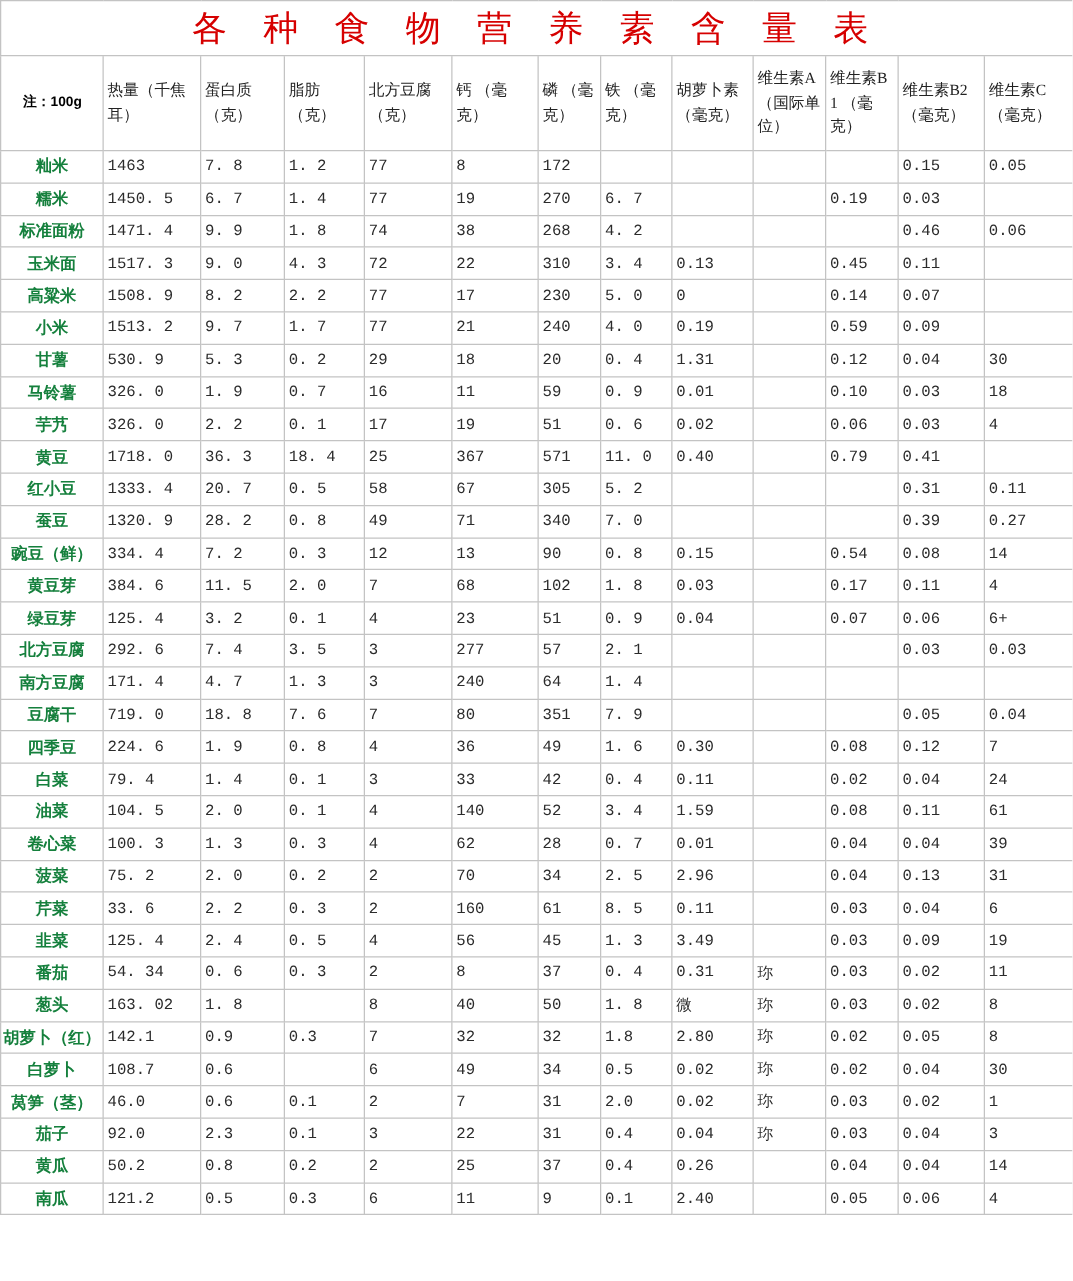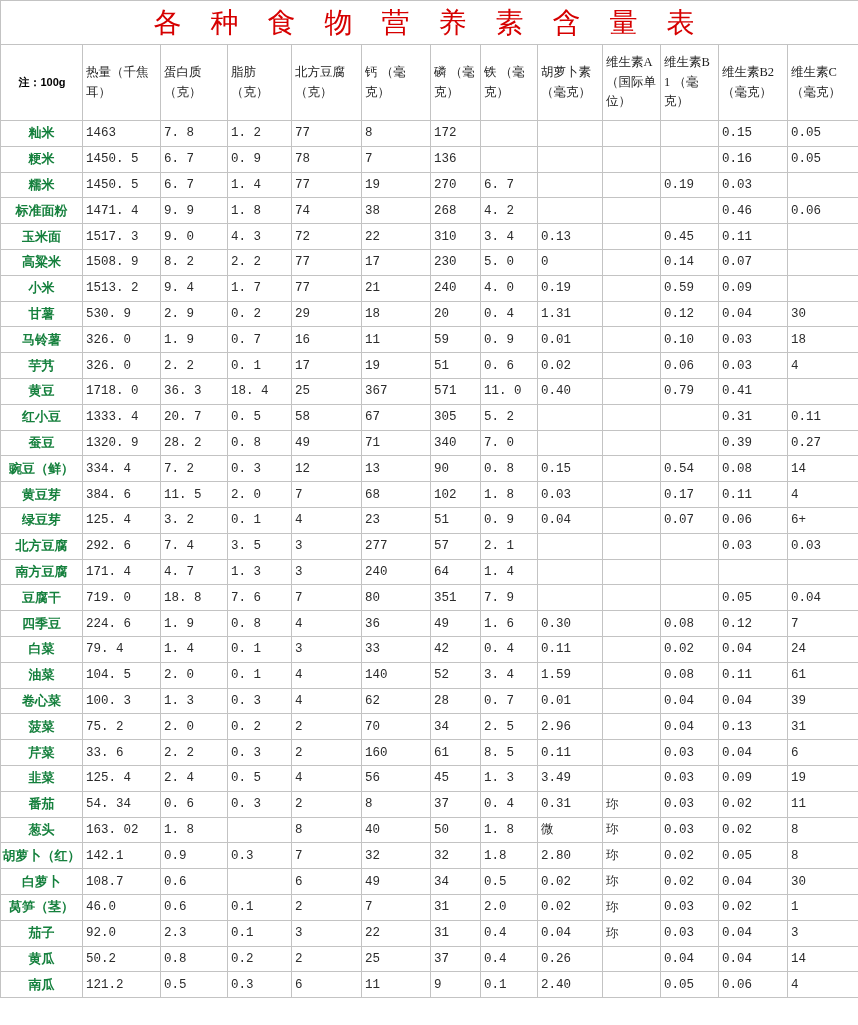--- a/index.html
+++ b/index.html
@@ -132,35 +132,20 @@
           <td class="value-cell">8</td>
           <td class="value-cell">172</td>
           <td class="value-cell"></td>
           <td class="value-cell"></td>
           <td class="value-cell"></td>
           <td class="value-cell"></td>
           <td class="value-cell">0.15</td>
           <td class="value-cell">0.05</td>
         </tr>
         <tr class="data-row">
-          <td class="row-label">粳米</td>
-          <td class="value-cell">1450. 5</td>
-          <td class="value-cell">6. 7</td>
-          <td class="value-cell">0. 9</td>
-          <td class="value-cell">78</td>
-          <td class="value-cell">7</td>
-          <td class="value-cell">136</td>
-          <td class="value-cell"></td>
-          <td class="value-cell"></td>
-          <td class="value-cell"></td>
-          <td class="value-cell"></td>
-          <td class="value-cell">0.16</td>
-          <td class="value-cell">0.05</td>
-        </tr>
-        <tr class="data-row">
           <td class="row-label">糯米</td>
           <td class="value-cell">1450. 5</td>
           <td class="value-cell">6. 7</td>
           <td class="value-cell">1. 4</td>
           <td class="value-cell">77</td>
           <td class="value-cell">19</td>
           <td class="value-cell">270</td>
           <td class="value-cell">6. 7</td>
           <td class="value-cell"></td>
           <td class="value-cell"></td>
@@ -209,36 +194,36 @@
           <td class="value-cell">5. 0</td>
           <td class="value-cell">0</td>
           <td class="value-cell"></td>
           <td class="value-cell">0.14</td>
           <td class="value-cell">0.07</td>
           <td class="value-cell"></td>
         </tr>
         <tr class="data-row">
           <td class="row-label">小米</td>
           <td class="value-cell">1513. 2</td>
-          <td class="value-cell">9. 4</td>
+          <td class="value-cell">9. 7</td>
           <td class="value-cell">1. 7</td>
           <td class="value-cell">77</td>
           <td class="value-cell">21</td>
           <td class="value-cell">240</td>
           <td class="value-cell">4. 0</td>
           <td class="value-cell">0.19</td>
           <td class="value-cell"></td>
           <td class="value-cell">0.59</td>
           <td class="value-cell">0.09</td>
           <td class="value-cell"></td>
         </tr>
         <tr class="data-row">
           <td class="row-label">甘薯</td>
           <td class="value-cell">530. 9</td>
-          <td class="value-cell">2. 9</td>
+          <td class="value-cell">5. 3</td>
           <td class="value-cell">0. 2</td>
           <td class="value-cell">29</td>
           <td class="value-cell">18</td>
           <td class="value-cell">20</td>
           <td class="value-cell">0. 4</td>
           <td class="value-cell">1.31</td>
           <td class="value-cell"></td>
           <td class="value-cell">0.12</td>
           <td class="value-cell">0.04</td>
           <td class="value-cell">30</td>

